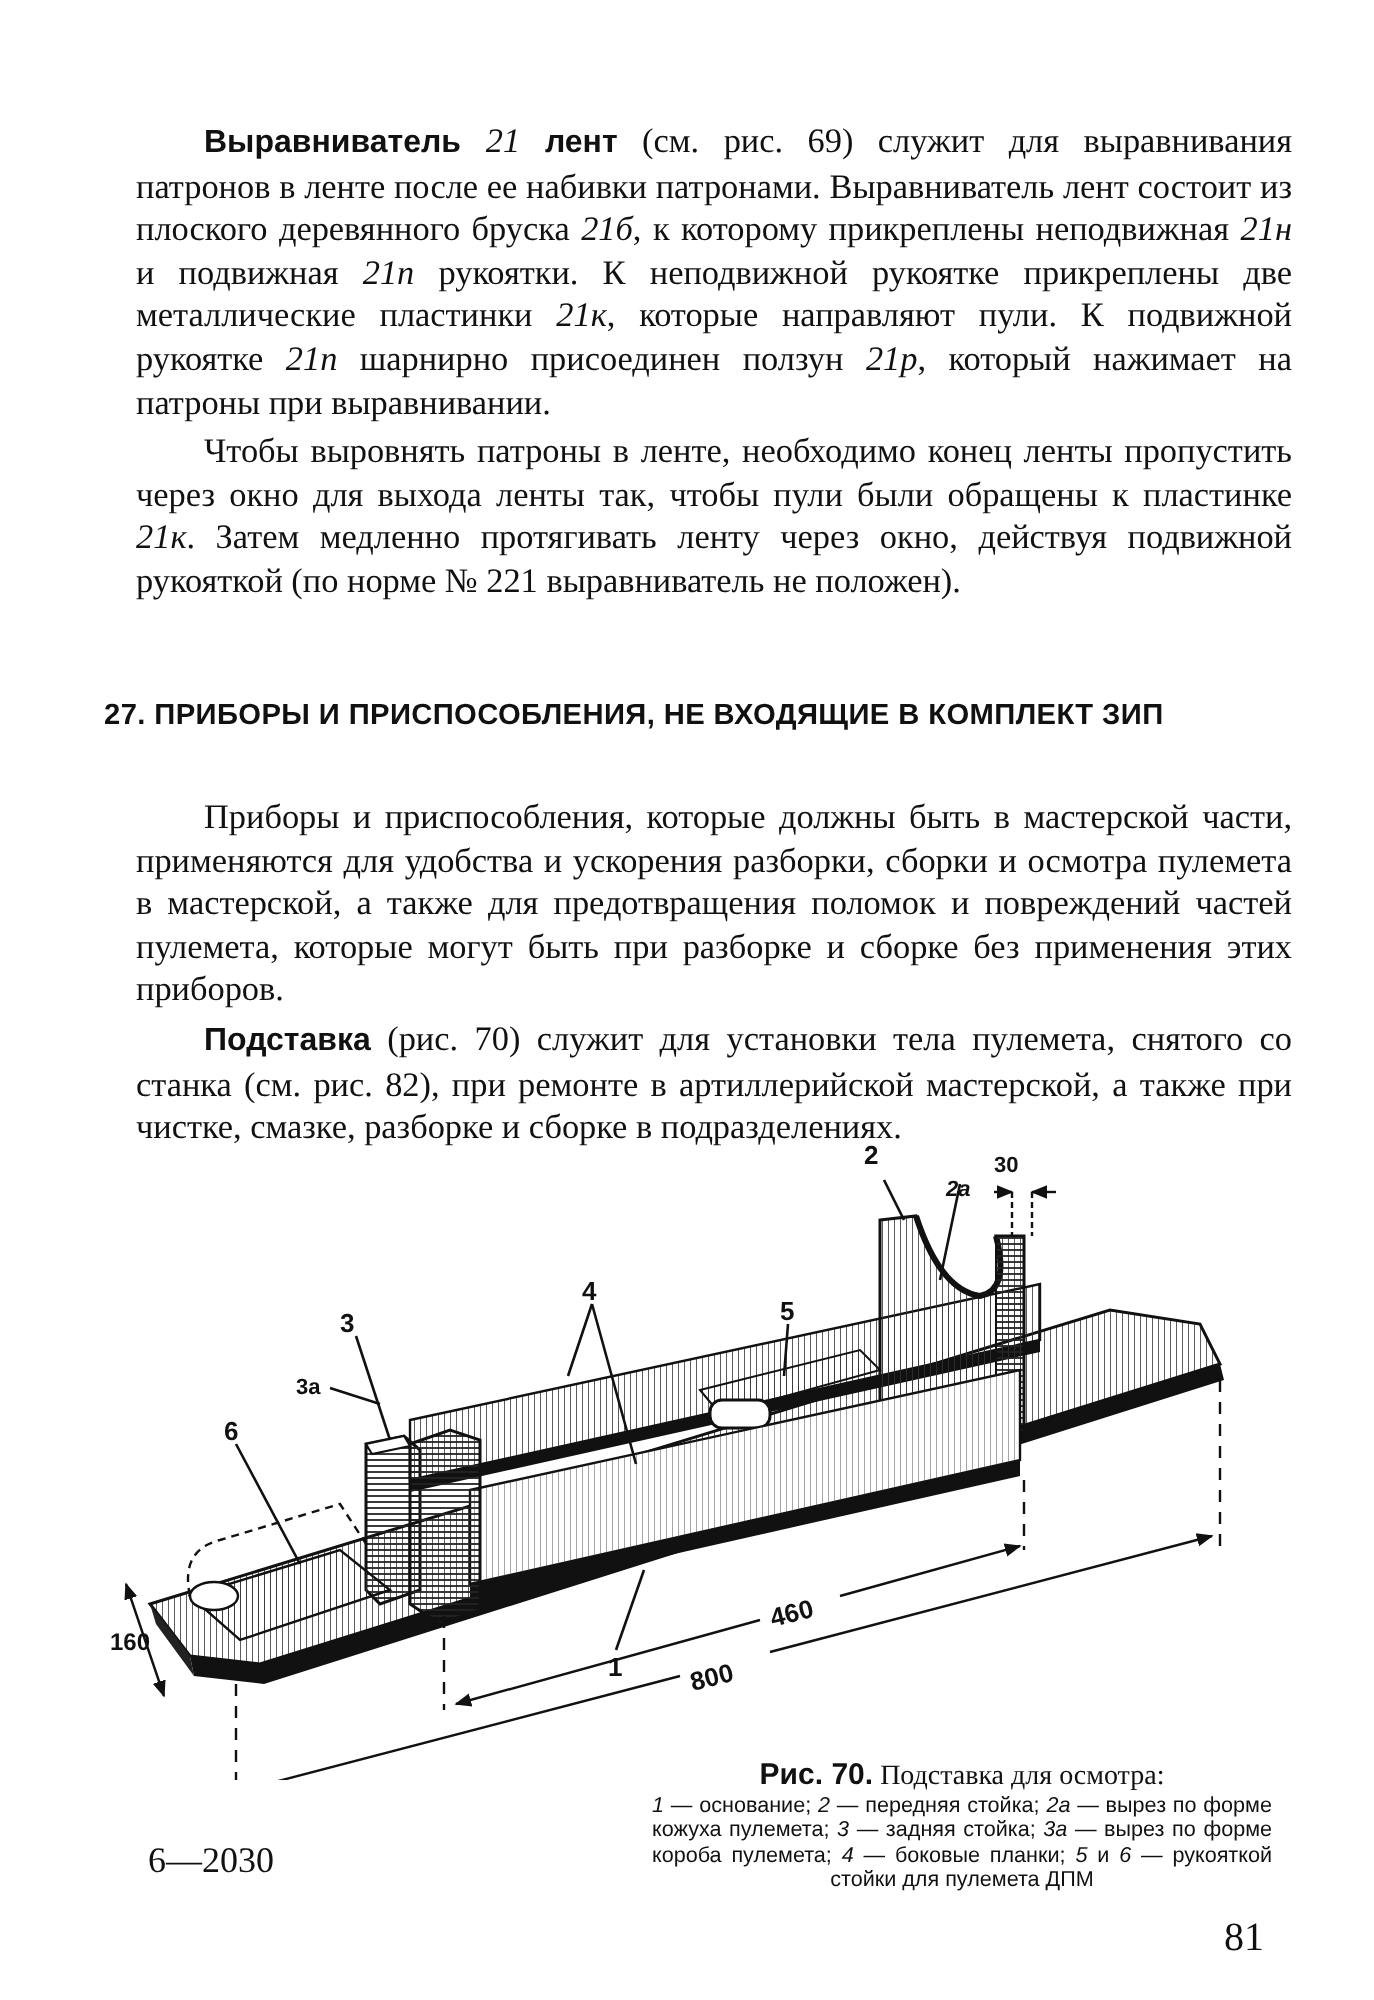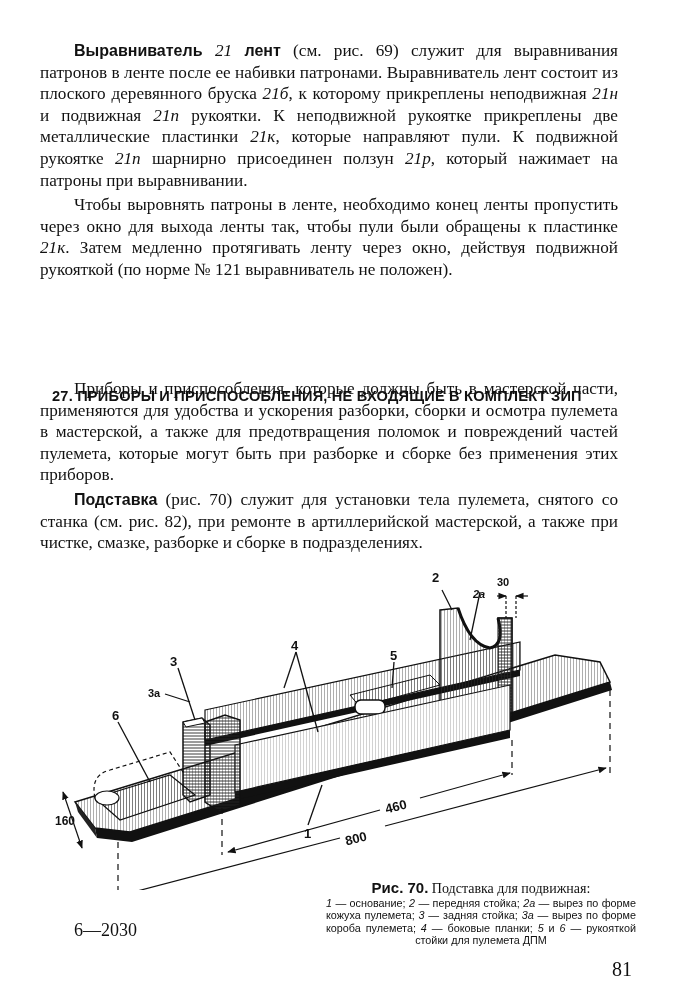--- a/index.html
+++ b/index.html
@@ -1,36 +1,36 @@
 <!DOCTYPE html>
 <html><head>
 <meta charset="utf-8">
 <style>
   html, body { margin: 0; padding: 0; background: #ffffff; }
   body { width: 687px; height: 1000px; position: relative; overflow: hidden; color: #111; font-family: "Liberation Serif", serif; }
-  .text-block { position: absolute; left: 40px; width: 578px; font-size: 17.2px; line-height: 21.6px; text-align: justify; }
+  .text-block { position: absolute; left: 68px; width: 578px; font-size: 17.2px; line-height: 21.6px; text-align: justify; margin-top: 20px; }
   .p { margin: 0; text-indent: 34px; }
   .p + .p { margin-top: 3px; }
   b { font-family: "Liberation Sans", sans-serif; font-weight: bold; font-size: 16px; }
   i { font-style: italic; }
-  .heading { position: absolute; left: 52px; top: 350px; width: 578px; font-family: "Liberation Sans", sans-serif; font-weight: bold; font-size: 14.6px; letter-spacing: 0.2px; margin-top: 38px; }
+  .heading { position: absolute; left: 52px; top: 350px; width: 578px; font-family: "Liberation Sans", sans-serif; font-weight: bold; font-size: 14.6px; letter-spacing: 0.2px; }
   .caption { position: absolute; left: 326px; top: 879px; width: 310px; text-align: center; font-family: "Liberation Serif", serif; }
   .caption-title { font-size: 14px; }
   .caption-title b { font-size: 15px; }
   .caption-legend { font-size: 10.8px; line-height: 12.4px; text-align: justify; text-align-last: center; font-family: "Liberation Sans", sans-serif; }
   .footer-left { position: absolute; left: 74px; top: 920px; font-size: 18px; }
   .footer-right { position: absolute; left: 612px; top: 958px; font-size: 20px; }
   svg text { font-family: "Liberation Sans", sans-serif; font-weight: bold; fill: #111; }
 </style>
 </head>
 <body>
 
 <div class="text-block" style="top:40px;">
   <p class="p"><b>Выравниватель </b><i>21</i><b> лент</b><span> (см. рис. 69) служит для выравнивания патронов в ленте после ее набивки патронами. Выравниватель лент состоит из плоского деревянного бруска </span><i>21б</i><span>, к которому прикреплены неподвижная </span><i>21н</i><span> и подвижная </span><i>21п</i><span> рукоятки. К неподвижной рукоятке прикреплены две металлические пластинки </span><i>21к</i><span>, которые направляют пули. К подвижной рукоятке </span><i>21п</i><span> шарнирно присоединен ползун </span><i>21р</i><span>, который нажимает на патроны при выравнивании.</span></p>
-  <p class="p"><span>Чтобы выровнять патроны в ленте, необходимо конец ленты пропустить через окно для выхода ленты так, чтобы пули были обращены к пластинке </span><i>21к</i><span>. Затем медленно протягивать ленту через окно, действуя подвижной рукояткой (по норме № 121 выравниватель не положен).</span></p>
+  <p class="p"><span>Чтобы выровнять патроны в ленте, необходимо конец ленты пропустить через окно для выхода ленты так, чтобы пули были обращены к пластинке </span><i>21к</i><span>. Затем медленно протягивать ленту через окно, действуя подвижной рукояткой (по норме № 221 выравниватель не положен).</span></p>
 </div>
 
 <div class="heading">27. ПРИБОРЫ И ПРИСПОСОБЛЕНИЯ, НЕ ВХОДЯЩИЕ В КОМПЛЕКТ ЗИП</div>
 
 <div class="text-block" style="top:378px;">
   <p class="p"><span>Приборы и приспособления, которые должны быть в мастерской части, применяются для удобства и ускорения разборки, сборки и осмотра пулемета в мастерской, а также для предотвращения поломок и повреждений частей пулемета, которые могут быть при разборке и сборке без применения этих приборов.</span></p>
   <p class="p"><b>Подставка</b><span> (рис. 70) служит для установки тела пулемета, снятого со станка (см. рис. 82), при ремонте в артиллерийской мастерской, а также при чистке, смазке, разборке и сборке в подразделениях.</span></p>
 </div>
 
 <svg width="687" height="320" style="position:absolute;left:0;top:570px;" viewBox="0 0 687 320">
@@ -126,18 +126,18 @@
   <text x="291" y="80" font-size="13">4</text>
   <text x="390" y="90" font-size="13">5</text>
   <text x="112" y="150" font-size="13">6</text>
   <text x="304" y="268" font-size="13">1</text>
   <text x="55" y="255" font-size="12">160</text>
   <text x="385" y="240" font-size="13" transform="rotate(-14 400 236)">460</text>
   <text x="345" y="272" font-size="13" transform="rotate(-14 360 268)">800</text>
 </svg>
 
 <div class="caption">
-  <div class="caption-title"><b>Рис. 70.</b><span> Подставка для подвижная:</span></div>
+  <div class="caption-title"><b>Рис. 70.</b><span> Подставка для осмотра:</span></div>
   <div class="caption-legend"><i>1</i><span> — основание; </span><i>2</i><span> — передняя стойка; </span><i>2a</i><span> — вырез по форме кожуха пулемета; </span><i>3</i><span> — задняя стойка; </span><i>3a</i><span> — вырез по форме короба пулемета; </span><i>4</i><span> — боковые планки; </span><i>5</i><span> и </span><i>6</i><span> — рукояткой стойки для пулемета ДПМ</span></div>
 </div>
 
 <div class="footer-left">6—2030</div>
 <div class="footer-right">81</div>
 
 </body></html>

